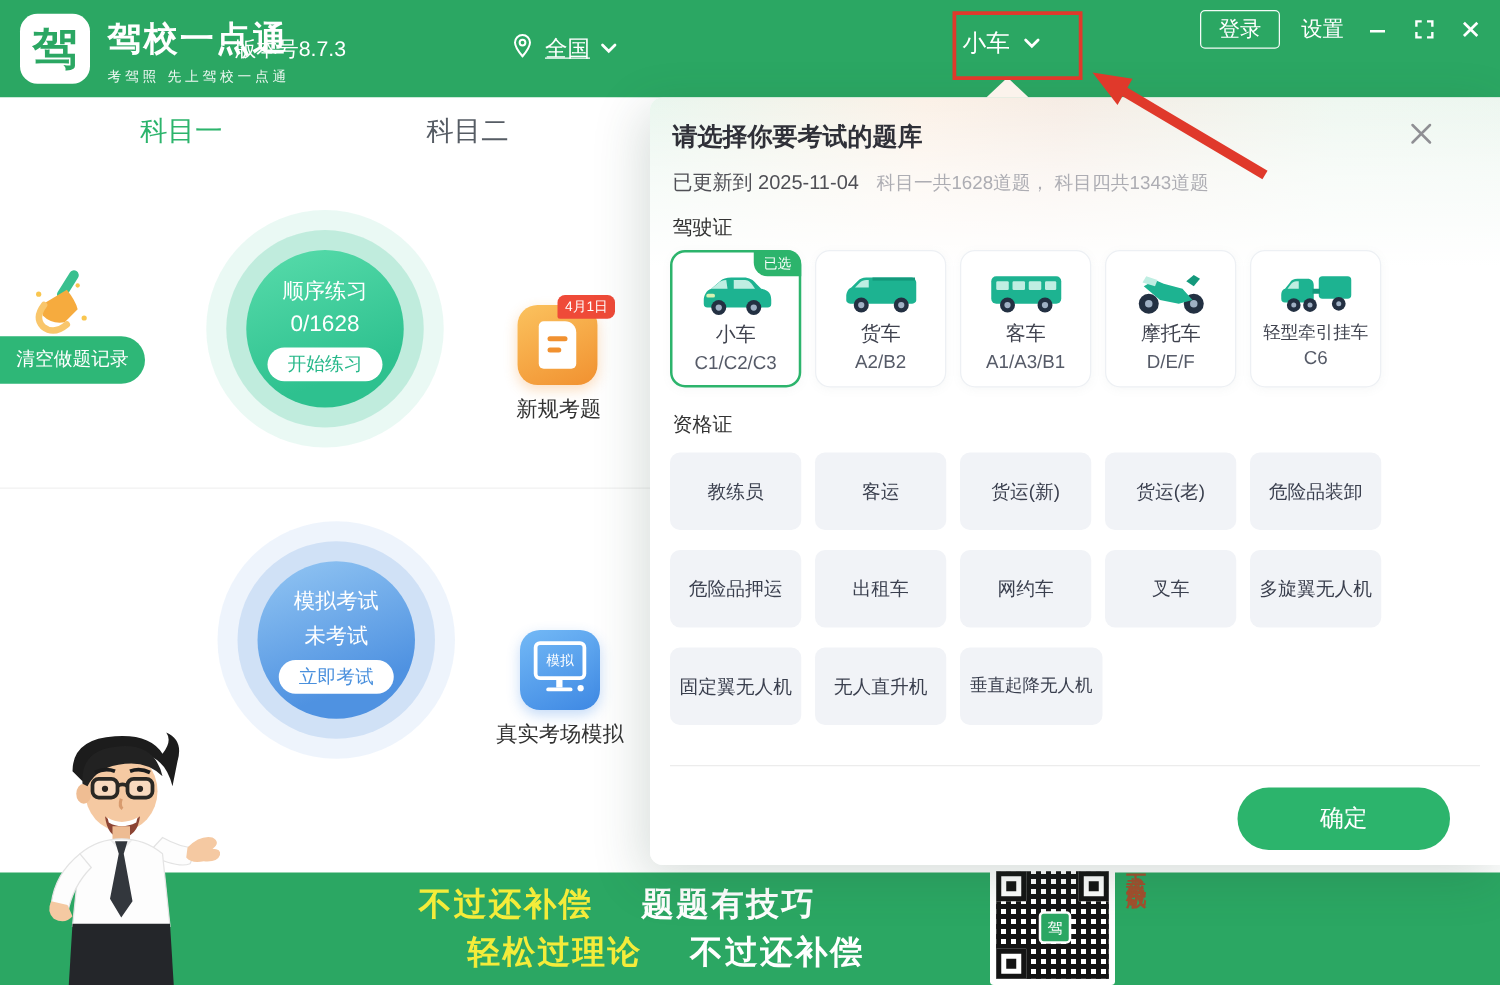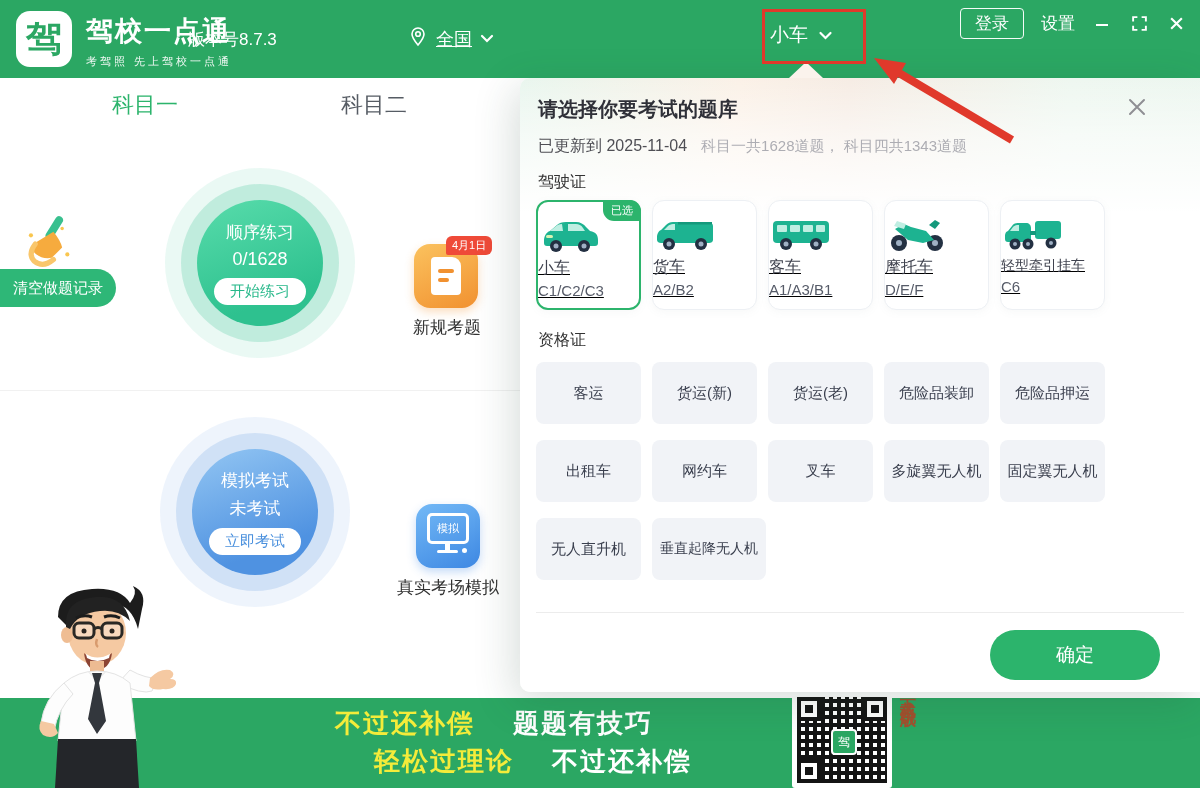--- a/index.html
+++ b/index.html
@@ -40,21 +40,21 @@
 
   .circle{position:absolute;width:190px;height:190px;}
   .circle .ring-o{position:absolute;inset:0;border-radius:50%;}
   .circle .ring-m{position:absolute;inset:16px;border-radius:50%;}
   .circle .core{position:absolute;inset:32px;border-radius:50%;display:flex;flex-direction:column;
                 align-items:center;justify-content:center;gap:5px;color:#fff;cursor:pointer;}
   .circle-green{left:165px;top:36px;}
   .circle-green .ring-o{background:rgba(46,193,143,.10);}
   .circle-green .ring-m{background:rgba(46,193,143,.22);}
   .circle-green .core{background:linear-gradient(160deg,#58dcab 0%,#2ec18f 75%);}
-  .circle-blue{left:160px;top:285px;}
+  .circle-blue{left:174px;top:285px;}
   .circle-blue .ring-o{background:rgba(90,150,225,.10);}
   .circle-blue .ring-m{background:rgba(90,150,225,.20);}
   .circle-blue .core{background:linear-gradient(160deg,#93c6f3 0%,#4f92e1 75%);}
   .c-title{font-size:17px;}
   .c-progress{font-size:18px;}
   .c-pill{background:#fff;border-radius:15px;padding:4px 16px;font-size:15px;margin-top:3px;cursor:pointer;}
   .c-pill.green{color:#27b88a;}
   .c-pill.blue{color:#4a90dd;}
 
   .newrules-icon{position:absolute;left:414px;top:112px;width:64px;height:64px;border-radius:16px;
@@ -107,22 +107,22 @@
   .modal-title{position:absolute;left:18px;top:18px;font-size:20px;font-weight:600;color:#2f3038;}
   .modal-close{position:absolute;right:52px;top:18px;cursor:pointer;}
   .modal-meta{position:absolute;left:18px;top:58px;display:flex;align-items:baseline;}
   .meta-updated{font-size:16px;color:#4f4f55;font-weight:500;}
   .meta-counts{font-size:15px;color:#adadb3;margin-left:14px;}
   .sec-label{position:absolute;left:18px;font-size:16px;color:#333;font-weight:500;}
   .lbl-license{top:94px;} .lbl-qual{top:252px;}
 
   .vehicle-cards{position:absolute;left:16px;top:122px;display:flex;gap:11px;}
   .vehicle-card{width:105px;height:110px;background:#fff;border:1px solid #edf0f4;border-radius:12px;position:relative;
-                display:flex;flex-direction:column;box-sizing:border-box;cursor:pointer;
-                box-shadow:0 2px 8px rgba(120,130,140,.06);text-decoration:underline;}
+                display:flex;flex-direction:column;align-items:center;box-sizing:border-box;cursor:pointer;
+                box-shadow:0 2px 8px rgba(120,130,140,.06);}
   .vehicle-card.selected{border:2px solid var(--accent-green,#2cb46c);}
   .v-icon{margin-top:12px;height:40px;}
   .v-name{font-size:16px;color:#3f424e;margin-top:4px;white-space:nowrap;}
   .v-codes{font-size:15px;color:#565b68;margin-top:3px;}
   .vc-5 .v-name{font-size:14px;}
   .badge-selected{position:absolute;top:-2px;right:-2px;background:var(--accent-green,#2cb46c);color:#fff;
                   font-size:11px;padding:3px 8px;border-radius:0 11px 0 11px;}
 
   .qual-grid{position:absolute;left:16px;top:284px;width:660px;display:flex;flex-wrap:wrap;gap:16px 11px;}
   .qual-btn{width:105px;height:62px;background:#f1f3f7;border-radius:8px;display:flex;align-items:center;
@@ -402,20 +402,21 @@
           </svg>
         </span>
         <div class="v-name">轻型牵引挂车</div>
         <div class="v-codes">C6</div>
       </div>
     </div>
 
     <div class="sec-label lbl-qual">资格证</div>
 
     <div class="qual-grid">
+      <div class="qual-btn">教练员</div>
       <div class="qual-btn">客运</div>
       <div class="qual-btn">货运(新)</div>
       <div class="qual-btn">货运(老)</div>
       <div class="qual-btn">危险品装卸</div>
       <div class="qual-btn">危险品押运</div>
       <div class="qual-btn">出租车</div>
       <div class="qual-btn">网约车</div>
       <div class="qual-btn">叉车</div>
       <div class="qual-btn">多旋翼无人机</div>
       <div class="qual-btn">固定翼无人机</div>

